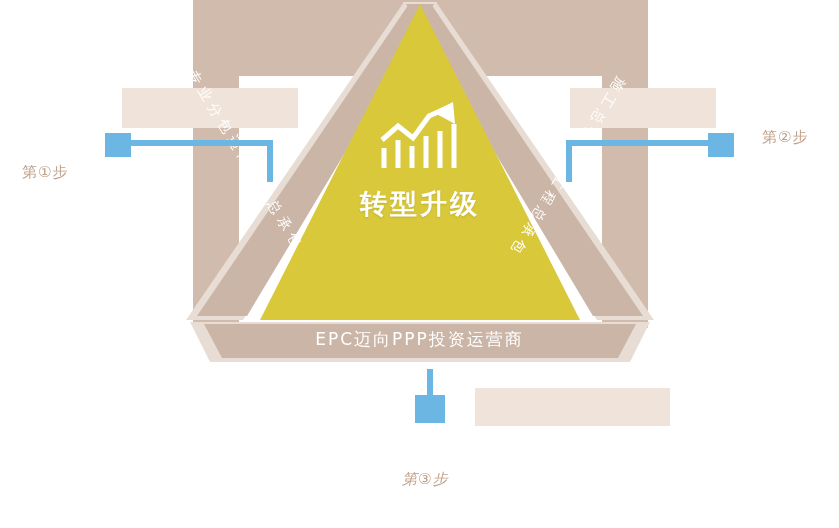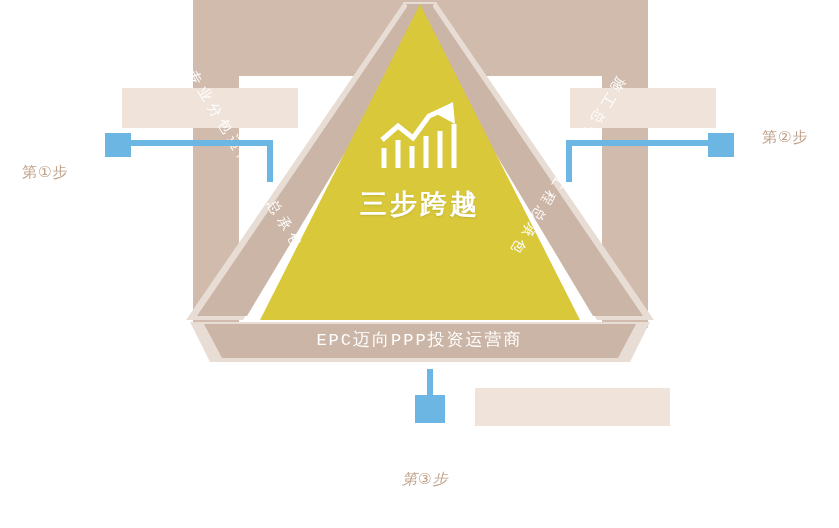--- a/index.html
+++ b/index.html
@@ -98,21 +98,20 @@
   
   #bottom-bar-label {
     position: absolute;
     left: 0;
     top: 328px;
     width: 839px;
     text-align: center;
     color: #ffffff;
     font-size: 17px;
     letter-spacing: 2px;
-    font-family: Liberation Mono, monospace;
   }
 
   
   .ribbon-label {
     position: absolute;
     color: #ffffff;
     font-size: 14px;
     letter-spacing: 5px;
     white-space: nowrap;
   }
@@ -165,21 +164,21 @@
         <line x1="7" y1="48" x2="7" y2="68"></line>
         <line x1="21" y1="40" x2="21" y2="68"></line>
         <line x1="35" y1="46" x2="35" y2="68"></line>
         <line x1="49" y1="36" x2="49" y2="68"></line>
         <line x1="63" y1="31" x2="63" y2="68"></line>
         <line x1="77" y1="24" x2="77" y2="68"></line>
       </g>
       <polyline points="5,40 21,26 36,38 52,16 70,8" stroke="#ffffff" stroke-width="5" fill="none" stroke-linejoin="miter" stroke-linecap="butt"></polyline>
       <polygon points="76,2 78,24 56,12" fill="#ffffff"></polygon>
     </svg>
-    <div class="tri-head-line">三步跨越</div>
+    <div class="tri-head-line">转型升级</div>
   </div>
 
   <div id="bottom-bar-label">EPC迈向PPP投资运营商</div>
 
   <div class="ribbon-label" id="ribbon-label-left">专业分包迈向施工总承包</div>
   <div class="ribbon-label" id="ribbon-label-right">施工总包迈向工程总承包</div>
 
   <div class="blue" id="connector-one-cap"></div>
   <div class="blue" id="connector-one-horiz"></div>
   <div class="blue" id="connector-one-down"></div>

